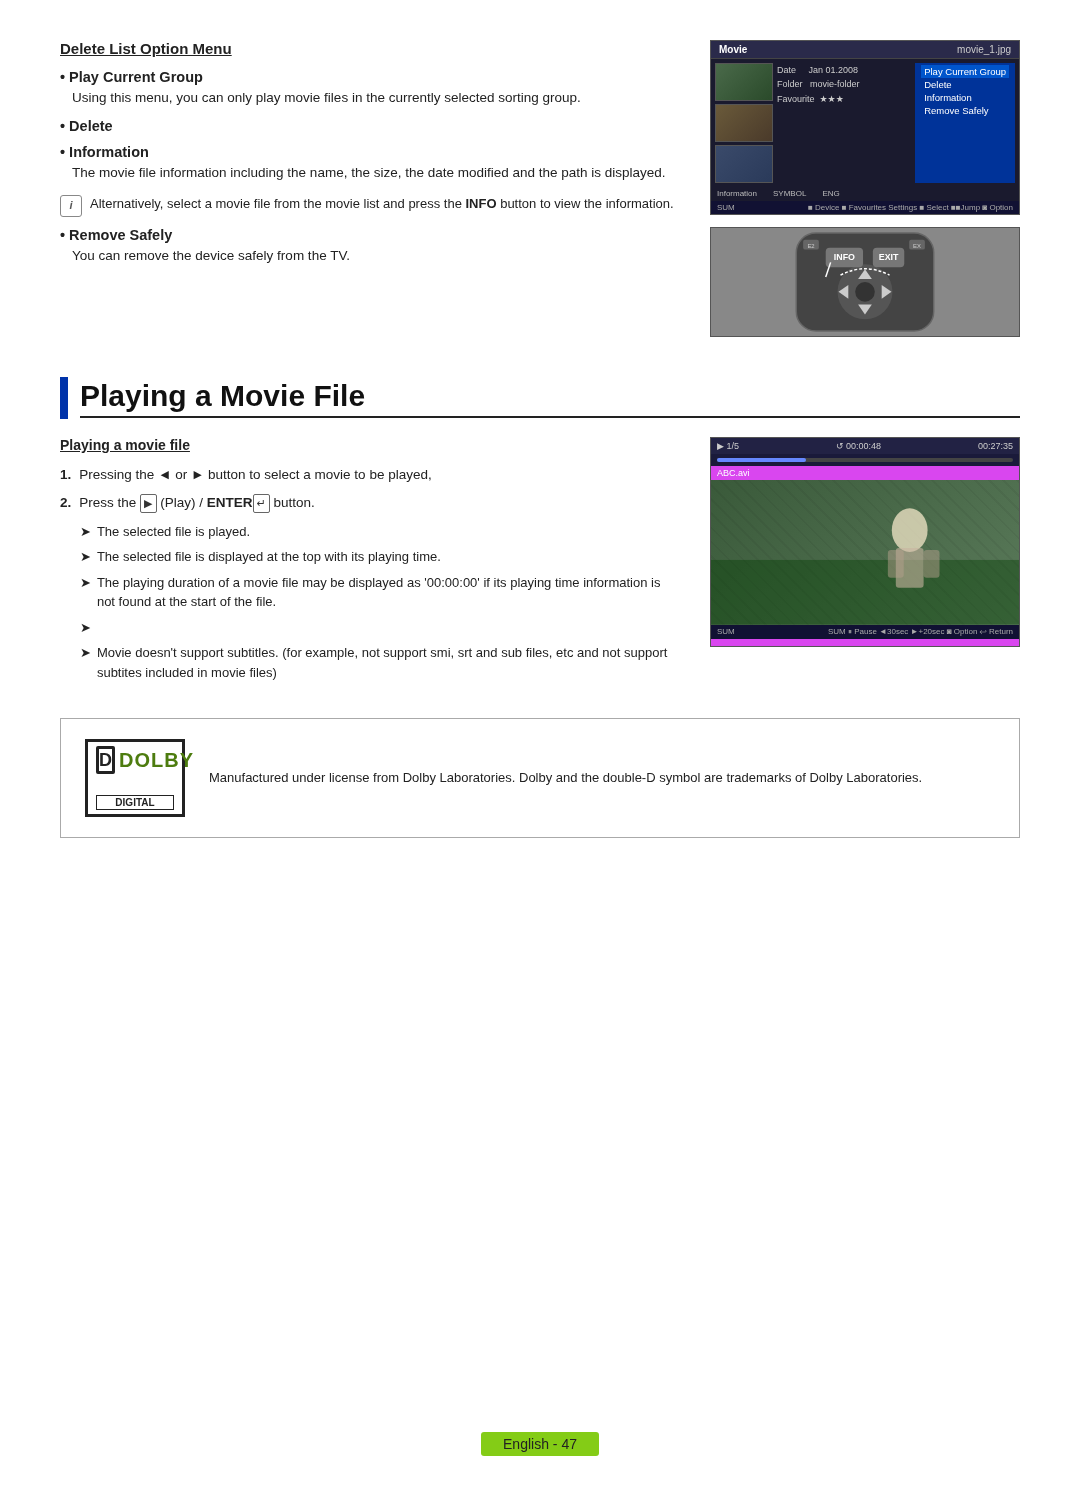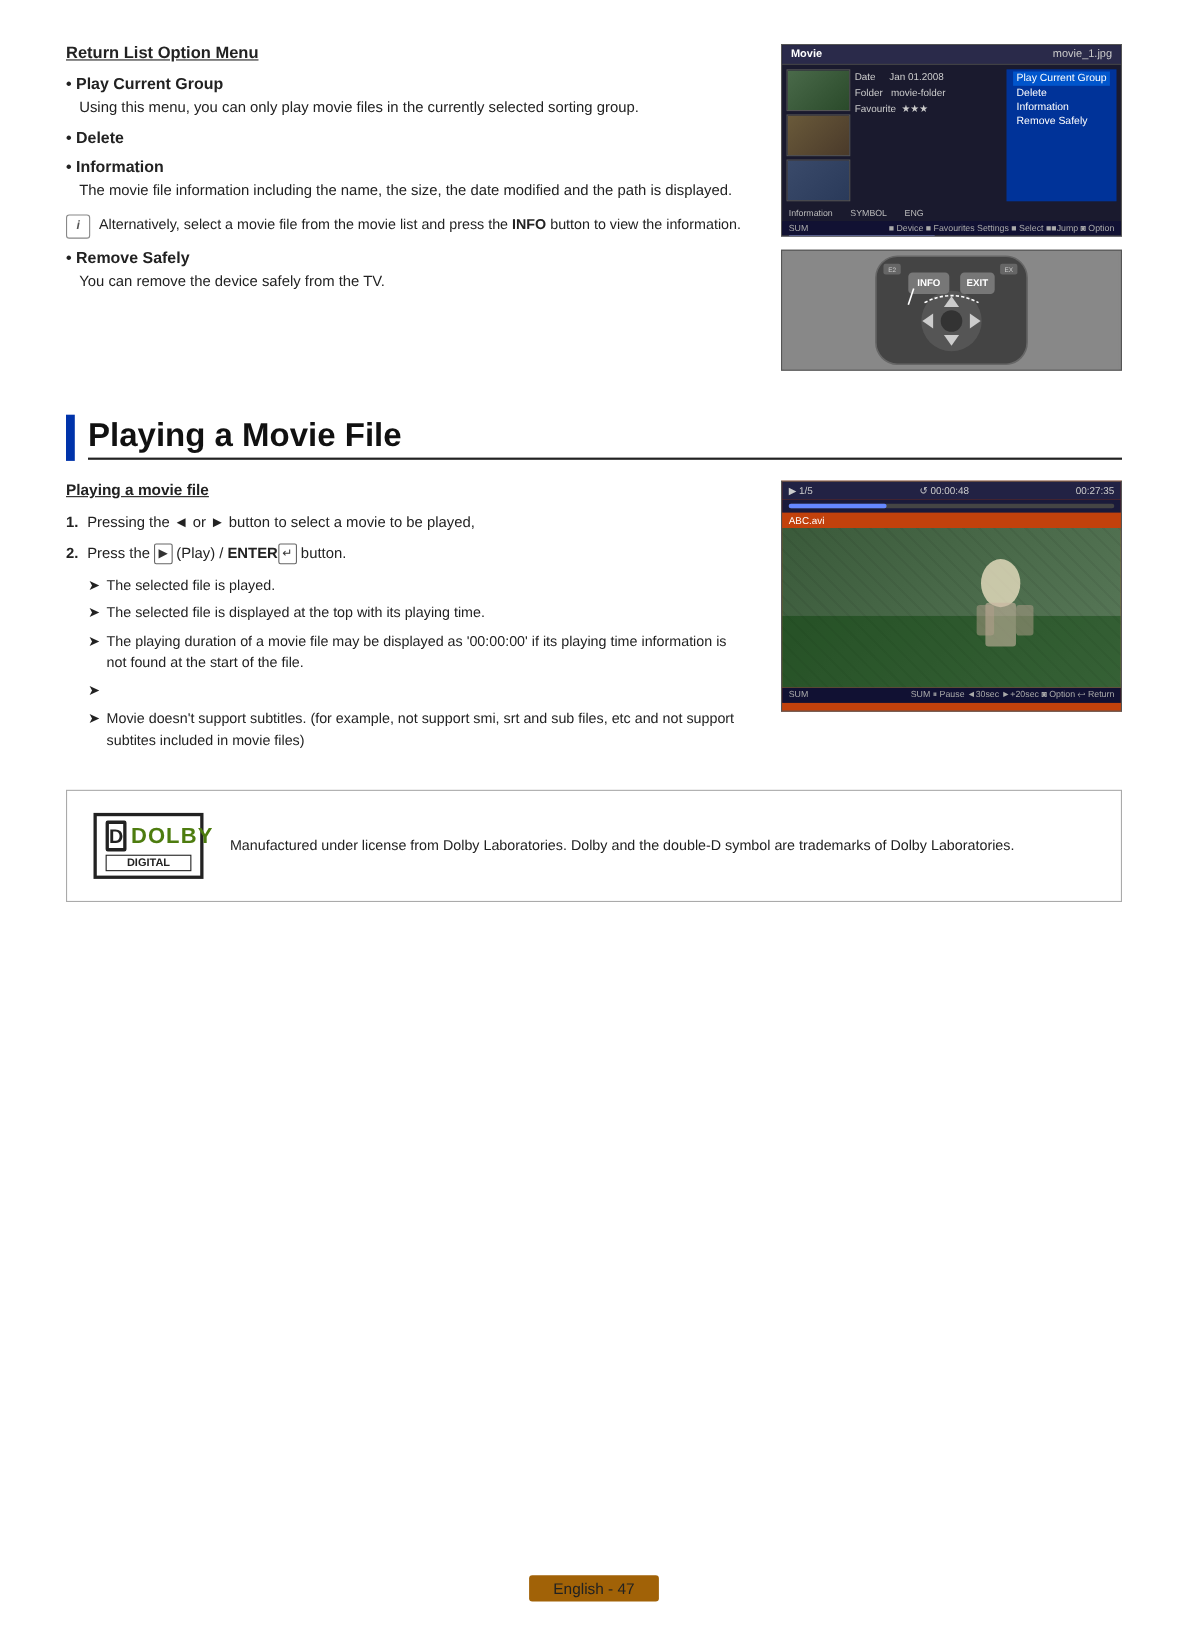--- a/index.html
+++ b/index.html
@@ -307,21 +307,21 @@
 
     .arrow-symbol {
       flex-shrink: 0;
       font-size: 13px;
       color: #222;
     }
 
     
     .playback-ui-box {
       border: 1.5px solid #555;
-      background: #c2410c;
+      background: #d946ef;
       color: #fff;
       width: 310px;
       height: 210px;
       position: relative;
       overflow: hidden;
     }
 
     .playback-header {
       background: #222244;
       padding: 3px 6px;
@@ -413,42 +413,42 @@
       color: #4d7c0f;
       letter-spacing: 1px;
     }
 
     .dolby-sub {
       font-size: 10px;
       font-weight: bold;
       color: #222;
       border: 1.5px solid #222;
       padding: 1px 8px;
-      margin-top: 3px;
+      margin-top: 21px;
       text-align: center;
     }
 
     .dolby-description {
       font-size: 13px;
       line-height: 1.6;
       color: #222;
     }
 
     
     .page-footer {
       position: absolute;
       bottom: 30px;
       left: 0;
       right: 0;
       display: flex;
       justify-content: center;
     }
 
     .page-number-badge {
-      background: #a16207;
+      background: #84cc16;
       color: #222;
       padding: 4px 22px;
       font-size: 14px;
       border-radius: 3px;
       font-weight: normal;
     }
 
     .inline-bold { font-weight: bold; }
 
     .button-icon {
@@ -462,21 +462,21 @@
     }
   </style>
 </head>
 <body>
 
 <div class="page-content">
 
   <div class="top-section">
 
     <div class="top-left">
-      <div class="section-heading">Return List Option Menu</div>
+      <div class="section-heading">Delete List Option Menu</div>
 
       <div class="bullet-item">
         <div class="bullet-label">Play Current Group</div>
         <div class="bullet-text">Using this menu, you can only play movie files in the currently selected sorting group.</div>
       </div>
 
       <div class="bullet-item">
         <div class="bullet-label">Delete</div>
       </div>
 

